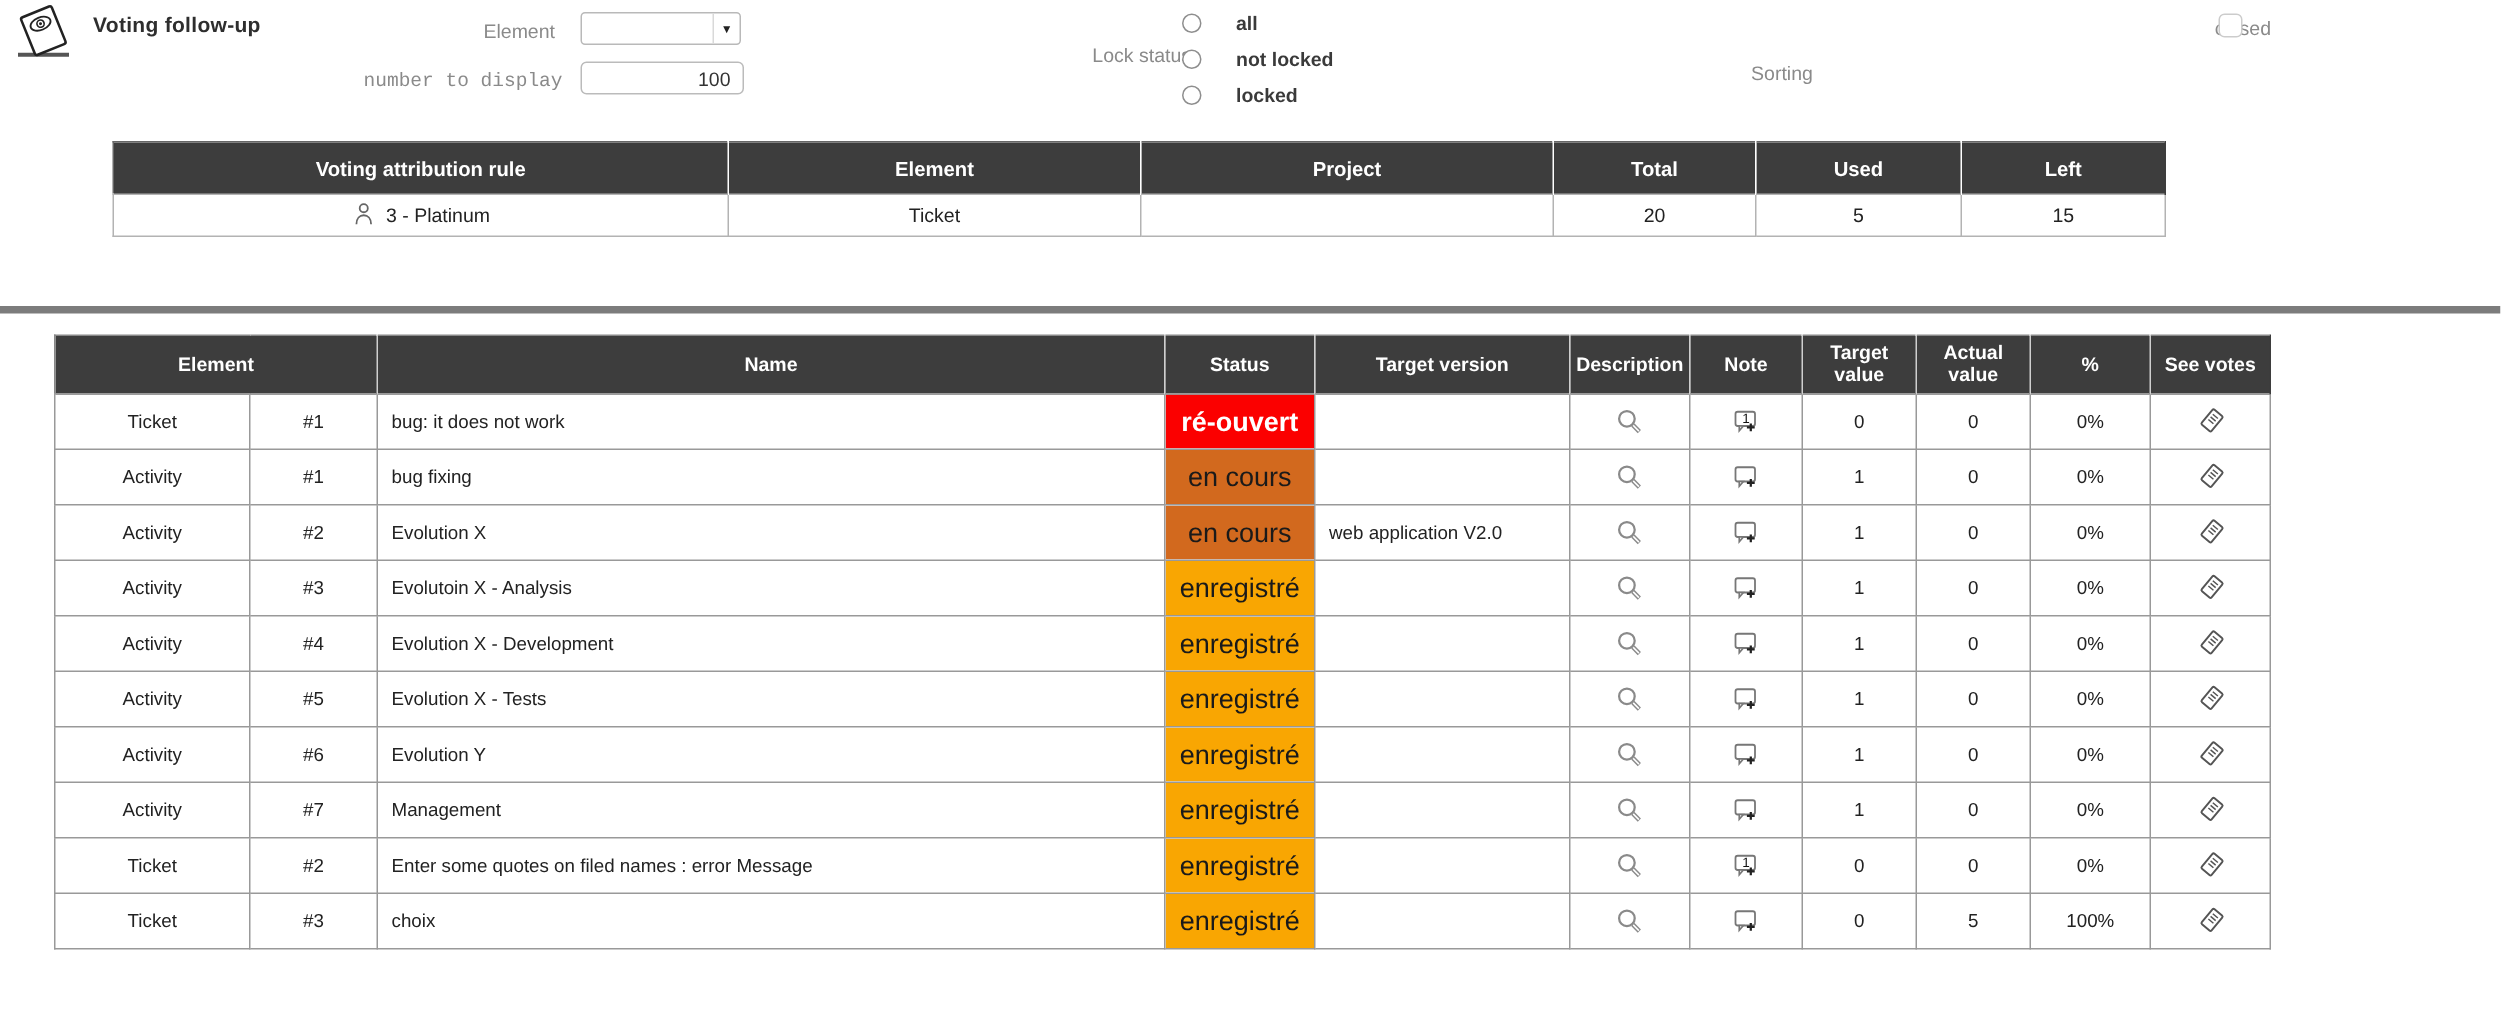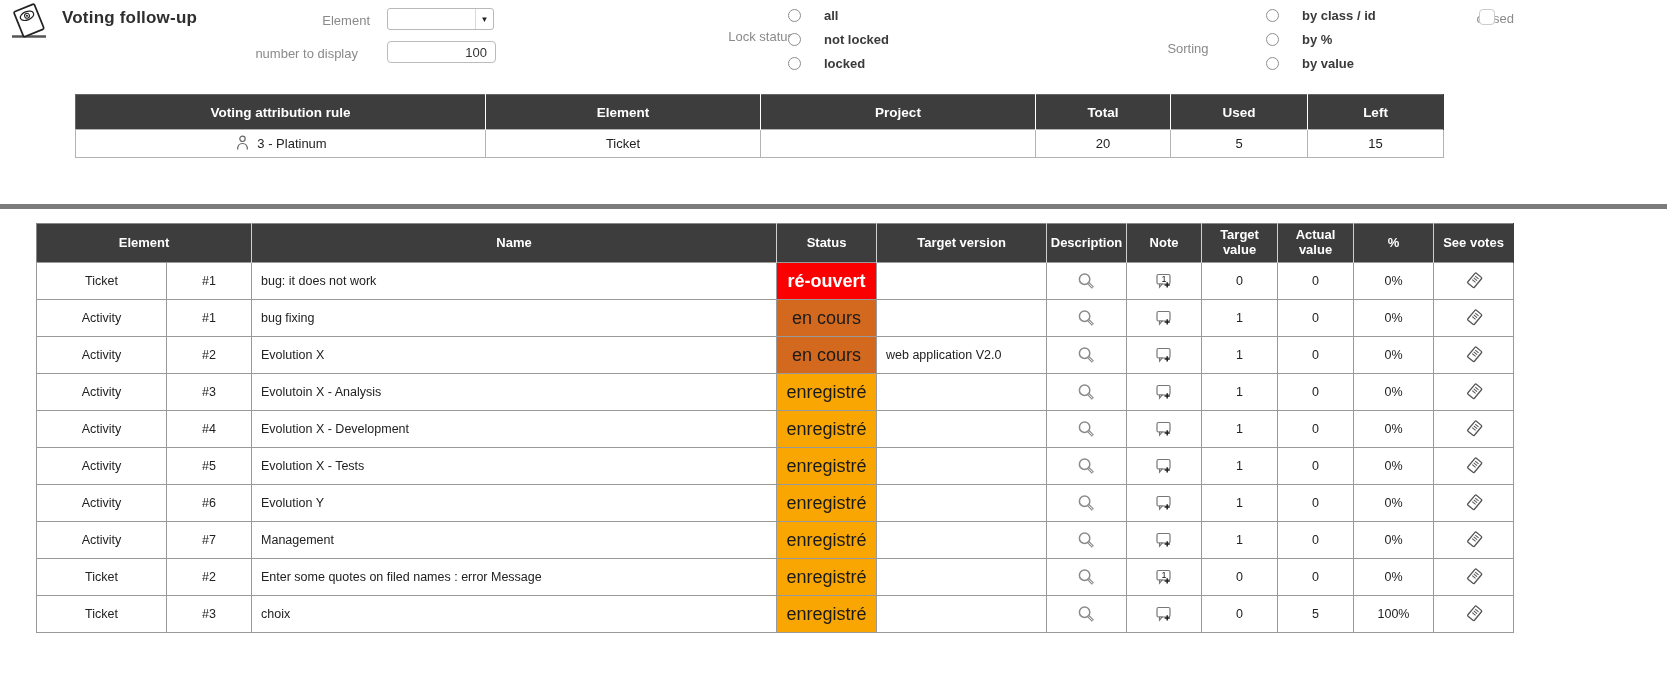--- a/index.html
+++ b/index.html
@@ -4,21 +4,21 @@
 <style>
   html,body{margin:0;padding:0;}
   body{
     width:1667px;height:685px;background:#fff;
     font-family:"Liberation Sans", sans-serif;color:#333;
     overflow:hidden;position:relative;
   }
   
   .filters{position:relative;height:88px;}
   .title-wrap{position:absolute;left:10px;top:2px;display:flex;align-items:flex-start;gap:10px;}
-  .page-title{font-size:17px;font-weight:bold;color:#2e2e2e;margin:6px 0 0 0;letter-spacing:.2px;}
+  .page-title{font-size:14px;font-weight:bold;color:#2e2e2e;margin:6px 0 0 0;letter-spacing:.2px;}
   .lbl{position:absolute;color:#8a8a8a;font-size:13px;}
   .r{text-align:right;}
   .combo{position:absolute;left:387px;top:8px;width:107px;height:22px;border:1px solid #b9b9b9;
     border-radius:3px;display:flex;background:#fff;box-sizing:border-box;}
   .combo input{flex:1;border:none;outline:none;min-width:0;font-size:13px;padding:0 4px;background:transparent;}
   .combo .dd{width:17px;border-left:1px solid #d9d9d9;display:flex;align-items:center;justify-content:center;
     font-size:8px;color:#222;cursor:pointer;}
   .numinput{position:absolute;left:387px;top:41px;width:95px;height:20px;border:1px solid #bbb;border-radius:4px;
     font-size:13px;color:#333;text-align:right;padding:0 8px 0 4px;outline:none;font-family:"Liberation Sans",sans-serif;}
   .vgroup{position:absolute;top:3px;}
@@ -65,54 +65,40 @@
     </span>
     <h1 class="page-title">Voting follow-up</h1>
   </div>
 
   <div class="lbl r" style="left:240px;top:13px;width:130px;">Element</div>
   <div class="combo">
     <input type="text" value="" style="">
     <span class="dd">▼</span>
   </div>
 
-  <div class="lbl r" style="left:148px;top:46px;width:210px;">number to display</div>
+  <div class="lbl r" style="left:165px;top:46px;width:210px;font-family:Liberation Mono, monospace;">number to display</div>
   <input class="numinput" type="text" value="100" style="">
 
   <div class="lbl r" style="left:652px;top:29px;width:142px;">Lock status</div>
   <div class="vgroup" style="left:788px;">
     <div class="opt">
       <span class="radio"></span>
       <span class="optlbl">all</span>
     </div>
     <div class="opt">
       <span class="radio"></span>
       <span class="optlbl">not locked</span>
     </div>
     <div class="opt">
       <span class="radio"></span>
       <span class="optlbl">locked</span>
     </div>
   </div>
 
   <div class="lbl r" style="left:1118px;top:41px;width:140px;text-align:center;">Sorting</div>
-  <div class="vgroup" style="left:1266px;">
-    <div class="opt">
-      <span class="radio"></span>
-      <span class="optlbl">by class / id</span>
-    </div>
-    <div class="opt">
-      <span class="radio"></span>
-      <span class="optlbl">by %</span>
-    </div>
-    <div class="opt">
-      <span class="radio"></span>
-      <span class="optlbl">by value</span>
-    </div>
-  </div>
 
   <div class="lbl r" style="left:1429px;top:11px;width:85px;">closed</div>
   <span class="checkbox"></span>
 </div>
 
 <table class="t1">
   <colgroup>
     <col style="width:410px">
       <col style="width:275px">
       <col style="width:275px">

